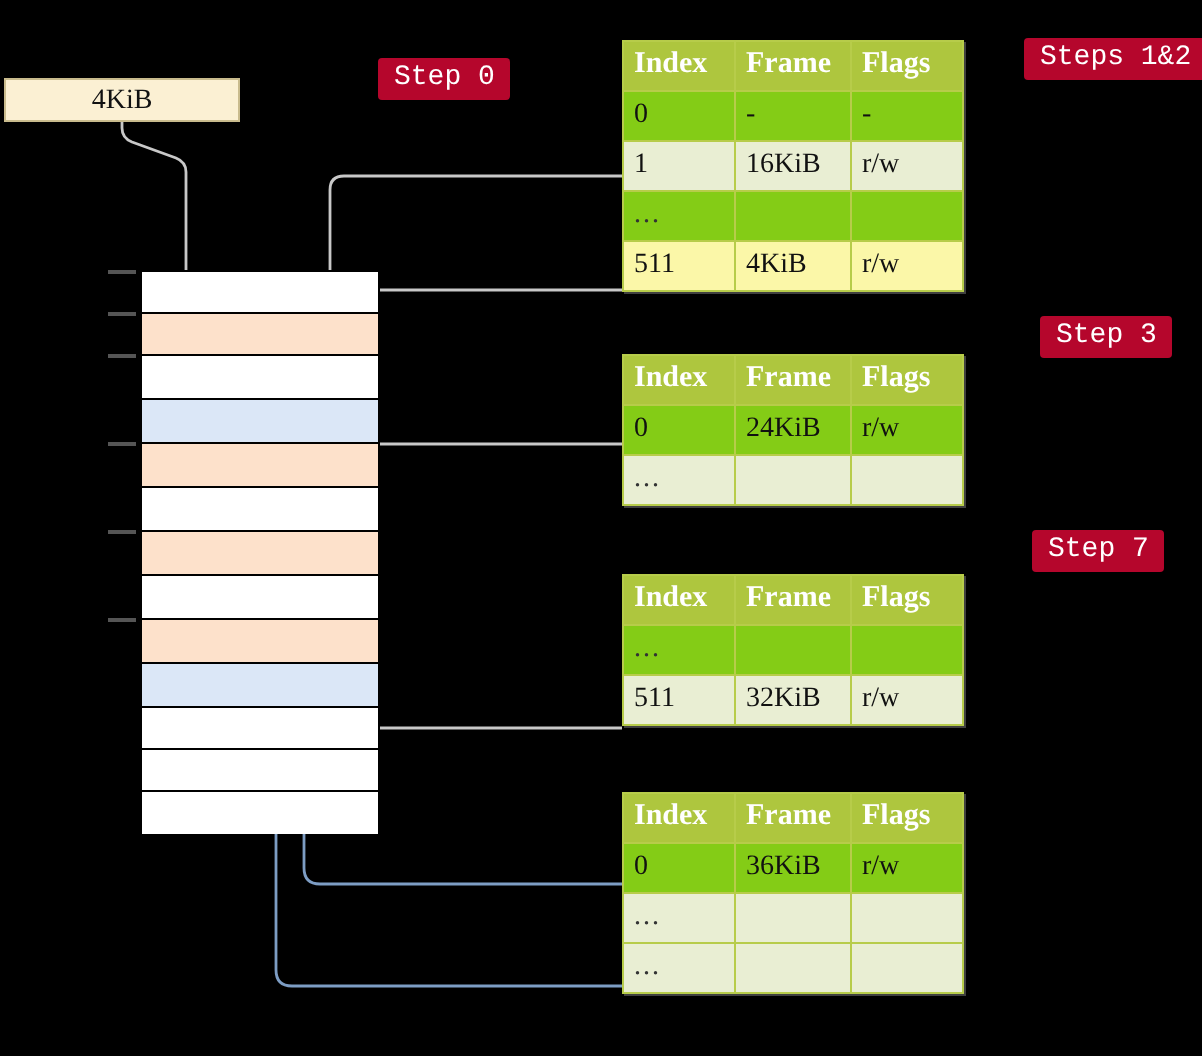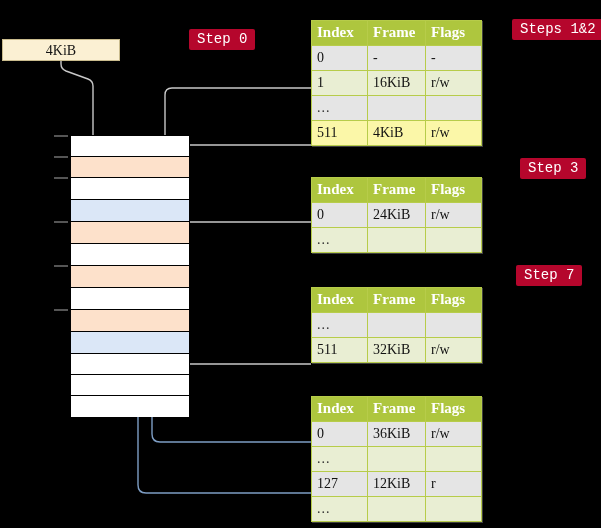--- a/index.html
+++ b/index.html
@@ -63,21 +63,21 @@
     height:1.5px;
     background:#555555;
     width:14px;
   }
 
   
   .ptable {
     position:absolute;
     border-collapse:collapse;
     border:1px solid #b7cc4a;
-    background:#e5e5e5;
+    background:#84cc16;
     box-shadow: 1px 1px 0 rgba(255,255,255,0.25);
   }
   .ptable td, .ptable th {
     border:1px solid #b7cc4a;
     font-family:"Liberation Serif", serif;
     font-size:14px;
     padding:1px 5px 2px 5px;
     text-align:left;
     color:#111111;
     height:25px;
@@ -253,25 +253,20 @@
           <tr>
             <td class="c0">0</td>
             <td class="c1">36KiB</td>
             <td class="c2">r/w</td>
           </tr>
           <tr class="alt">
             <td class="c0 ell">...</td>
             <td class="c1"></td>
             <td class="c2"></td>
           </tr>
-          <tr>
-            <td class="c0">127</td>
-            <td class="c1">12KiB</td>
-            <td class="c2">r</td>
-          </tr>
           <tr class="alt">
             <td class="c0 ell">...</td>
             <td class="c1"></td>
             <td class="c2"></td>
           </tr>
         </tbody>
       </table>
     </div>
 
 </div>

